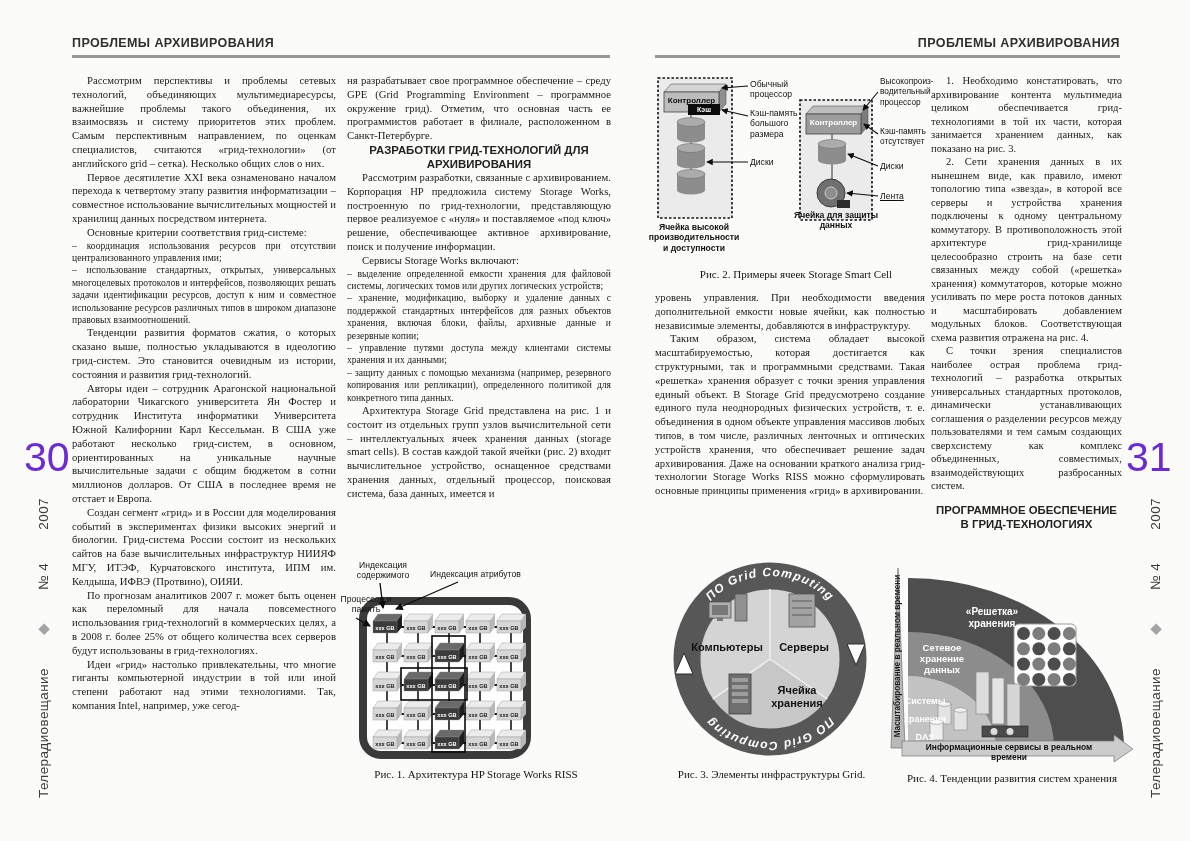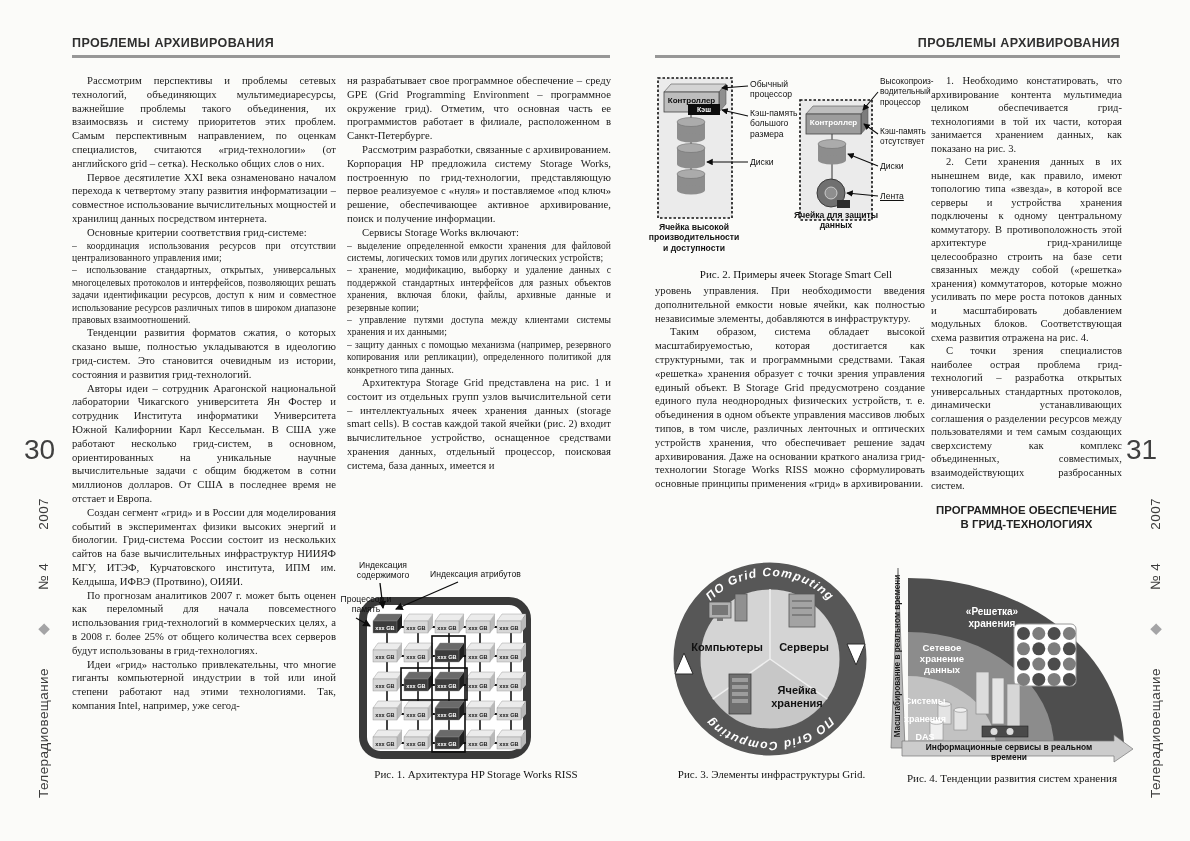--- a/index.html
+++ b/index.html
@@ -42,21 +42,21 @@
     position:absolute; font-family:"Liberation Sans", sans-serif;
     color:#111; font-size:8.6px; line-height:10.4px;
   }
   .flabel.ctr { text-align:center; }
   .flabel.b { font-weight:bold; }
   .flabel.w { color:#fff; }
 
   
   .pageno {
     position:absolute; top:434px;
-    font-family:"Liberation Sans", sans-serif; font-size:28px; color:#404040;
+    font-family:"Liberation Sans", sans-serif; font-size:41px; color:#6d28d9;
   }
   .vstrip { position:absolute; width:30px; height:300px; top:498px; }
   .vstrip .inner {
     position:absolute; left:0; top:0; width:300px; height:30px;
     transform-origin:0 0; transform:translateY(300px) rotate(-90deg);
     display:flex; align-items:center; justify-content:space-between;
     font-family:"Liberation Sans", sans-serif; font-size:13.5px; color:#3c3c3c;
     letter-spacing:.4px;
   }
   .vstrip .diamond { color:#a4a4a6; font-size:15px; }
@@ -108,20 +108,21 @@
     <p class="bullet">– использование стандартных, открытых, универсальных многоцелевых протоколов и интерфейсов, позволяющих решать задачи идентификации ресурсов, доступ к ним и совместное использование ресурсов различных типов в широком диапазоне правовых взаимоотношений.</p>
     <p class="para">Тенденции развития форматов сжатия, о которых сказано выше, полностью укладываются в идеологию грид-систем. Это становится очевидным из истории, состояния и развития грид-технологий.</p>
     <p class="para">Авторы идеи – сотрудник Арагонской национальной лаборатории Чикагского университета Ян Фостер и сотрудник Института информатики Университета Южной Калифорнии Карл Кессельман. В США уже работают несколько грид-систем, в основном, ориентированных на уникальные научные вычислительные задачи с общим бюджетом в сотни миллионов долларов. От США в последнее время не отстает и Европа.</p>
     <p class="para">Создан сегмент «грид» и в России для моделирования событий в экспериментах физики высоких энергий и биологии. Грид-система России состоит из нескольких сайтов на базе вычислительных инфраструктур НИИЯФ МГУ, ИТЭФ, Курчатовского института, ИПМ им. Келдыша, ИФВЭ (Протвино), ОИЯИ.</p>
     <p class="para">По прогнозам аналитиков 2007 г. может быть оценен как переломный для начала повсеместного использования грид-технологий в коммерческих целях, а в 2008 г. более 25% от общего количества всех серверов будут использованы в грид-технологиях.</p>
     <p class="para">Идеи «грид» настолько привлекательны, что многие гиганты компьютерной индустрии в той или иной степени работают над этими технологиями. Так, компания Intel, например, уже сегод-</p>
   </div>
 
   <div class="col c-main" style="left:347px; top:74px; width:264px; height:482px;">
     <p class="cont">ня разрабатывает свое программное обеспечение – среду GPE (Grid Programming Environment – программное окружение грид). Отметим, что основная часть ее программистов работает в филиале, расположенном в Санкт-Петербурге.</p>
+    <p class="subhead">РАЗРАБОТКИ ГРИД-ТЕХНОЛОГИЙ ДЛЯ АРХИВИРОВАНИЯ</p>
     <p class="para">Рассмотрим разработки, связанные с архивированием. Корпорация HP предложила систему Storage Works, построенную по грид-технологии, представляющую первое реализуемое с «нуля» и поставляемое «под ключ» решение, обеспечивающее активное архивирование, поиск и получение информации.</p>
     <p class="para">Сервисы Storage Works включают:</p>
     <p class="bullet">– выделение определенной емкости хранения для файловой системы, логических томов или других логических устройств;</p>
     <p class="bullet">– хранение, модификацию, выборку и удаление данных с поддержкой стандартных интерфейсов для разных объектов хранения, включая блоки, файлы, архивные данные и резервные копии;</p>
     <p class="bullet">– управление путями доступа между клиентами системы хранения и их данными;</p>
     <p class="bullet">– защиту данных с помощью механизма (например, резервного копирования или репликации), определенного политикой для конкретного типа данных.</p>
     <p class="para">Архитектура Storage Grid представлена на рис. 1 и состоит из отдельных групп узлов вычислительной сети – интеллектуальных ячеек хранения данных (storage smart cells). В состав каждой такой ячейки (рис. 2) входит вычислительное устройство, оснащенное средствами хранения данных, отдельный процессор, поисковая система, база данных, имеется и</p>
   </div>
 
   <div class="fig" style="left:340px; top:556px; width:272px; height:236px;">
@@ -357,21 +358,21 @@
     <div class="flabel" style="left:100px; top:91px; width:60px;">Диски</div>
     <div class="flabel" style="left:230px; top:10px; width:62px; font-size:8.3px;">Высокопроиз­водительный процессор</div>
     <div class="flabel" style="left:230px; top:60px; width:62px; font-size:8.3px;">Кэш-память отсутствует</div>
     <div class="flabel" style="left:230px; top:95px; width:60px;">Диски</div>
     <div class="flabel" style="left:230px; top:125px; width:60px;text-decoration:underline;">Лента</div>
     <div class="flabel b ctr" style="left:-4px; top:156px; width:96px;">Ячейка высокой производительности и доступности</div>
     <div class="flabel b ctr" style="left:142px; top:144px; width:88px;">Ячейка для защиты данных</div>
     <div class="cap" style="top:202px;text-align:center;">Рис. 2. Примеры ячеек Storage Smart Cell</div>
   </div>
 
-  <div class="col c-main" style="left:655px; top:284px; width:270px; height:258px;">
+  <div class="col c-main" style="left:655px; top:291px; width:270px; height:258px;">
     <p class="cont">уровень управления. При необходимости введения дополнительной емкости новые ячейки, как полностью независимые элементы, добавляются в инфраструктуру.</p>
     <p class="para">Таким образом, система обладает высокой масштабируемостью, которая достигается как структурными, так и программными средствами. Такая «решетка» хранения образует с точки зрения управления единый объект. В Storage Grid предусмотрено создание единого пула неоднородных физических устройств, т. е. объединения в одном объекте управления массивов любых типов, в том числе, различных ленточных и оптических устройств хранения, что обеспечивает решение задач архивирования. Даже на основании краткого анализа грид-технологии Storage Works RISS можно сформулировать основные принципы применения «грид» в архивировании.</p>
   </div>
 
   <div class="col c-rp2" style="left:931px; top:74px; width:191px; height:474px;">
     <p class="para">1. Необходимо констатировать, что архивирование контента мультимедиа целиком обеспечивается грид-технологиями в той их части, которая занимается хранением данных, как показано на рис. 3.</p>
     <p class="para">2. Сети хранения данных в их нынешнем виде, как правило, имеют топологию типа «звезда», в которой все серверы и устройства хранения подключены к одному центральному коммутатору. В противоположность этой архитектуре грид-хранилище целесообразно строить на базе сети связанных между собой («решетка» хранения) коммутаторов, которые можно усиливать по мере роста потоков данных и масштабировать добавлением модульных блоков. Соответствующая схема развития отражена на рис. 4.</p>
     <p class="para">С точки зрения специалистов наиболее острая проблема грид-технологий – разработка открытых универсальных стандартных протоколов, динамически устанавливающих соглашения о разделении ресурсов между пользователями и тем самым создающих сверхсистему как комплекс объединенных, совместимых, взаимодействующих разбросанных систем.</p>
     <p class="subhead">ПРОГРАММНОЕ ОБЕСПЕЧЕНИЕ В ГРИД-ТЕХНОЛОГИЯХ</p>
     <p class="para">Создание грид-инфраструктуры всегда обусловлено необходимостью решать конкретные</p>

